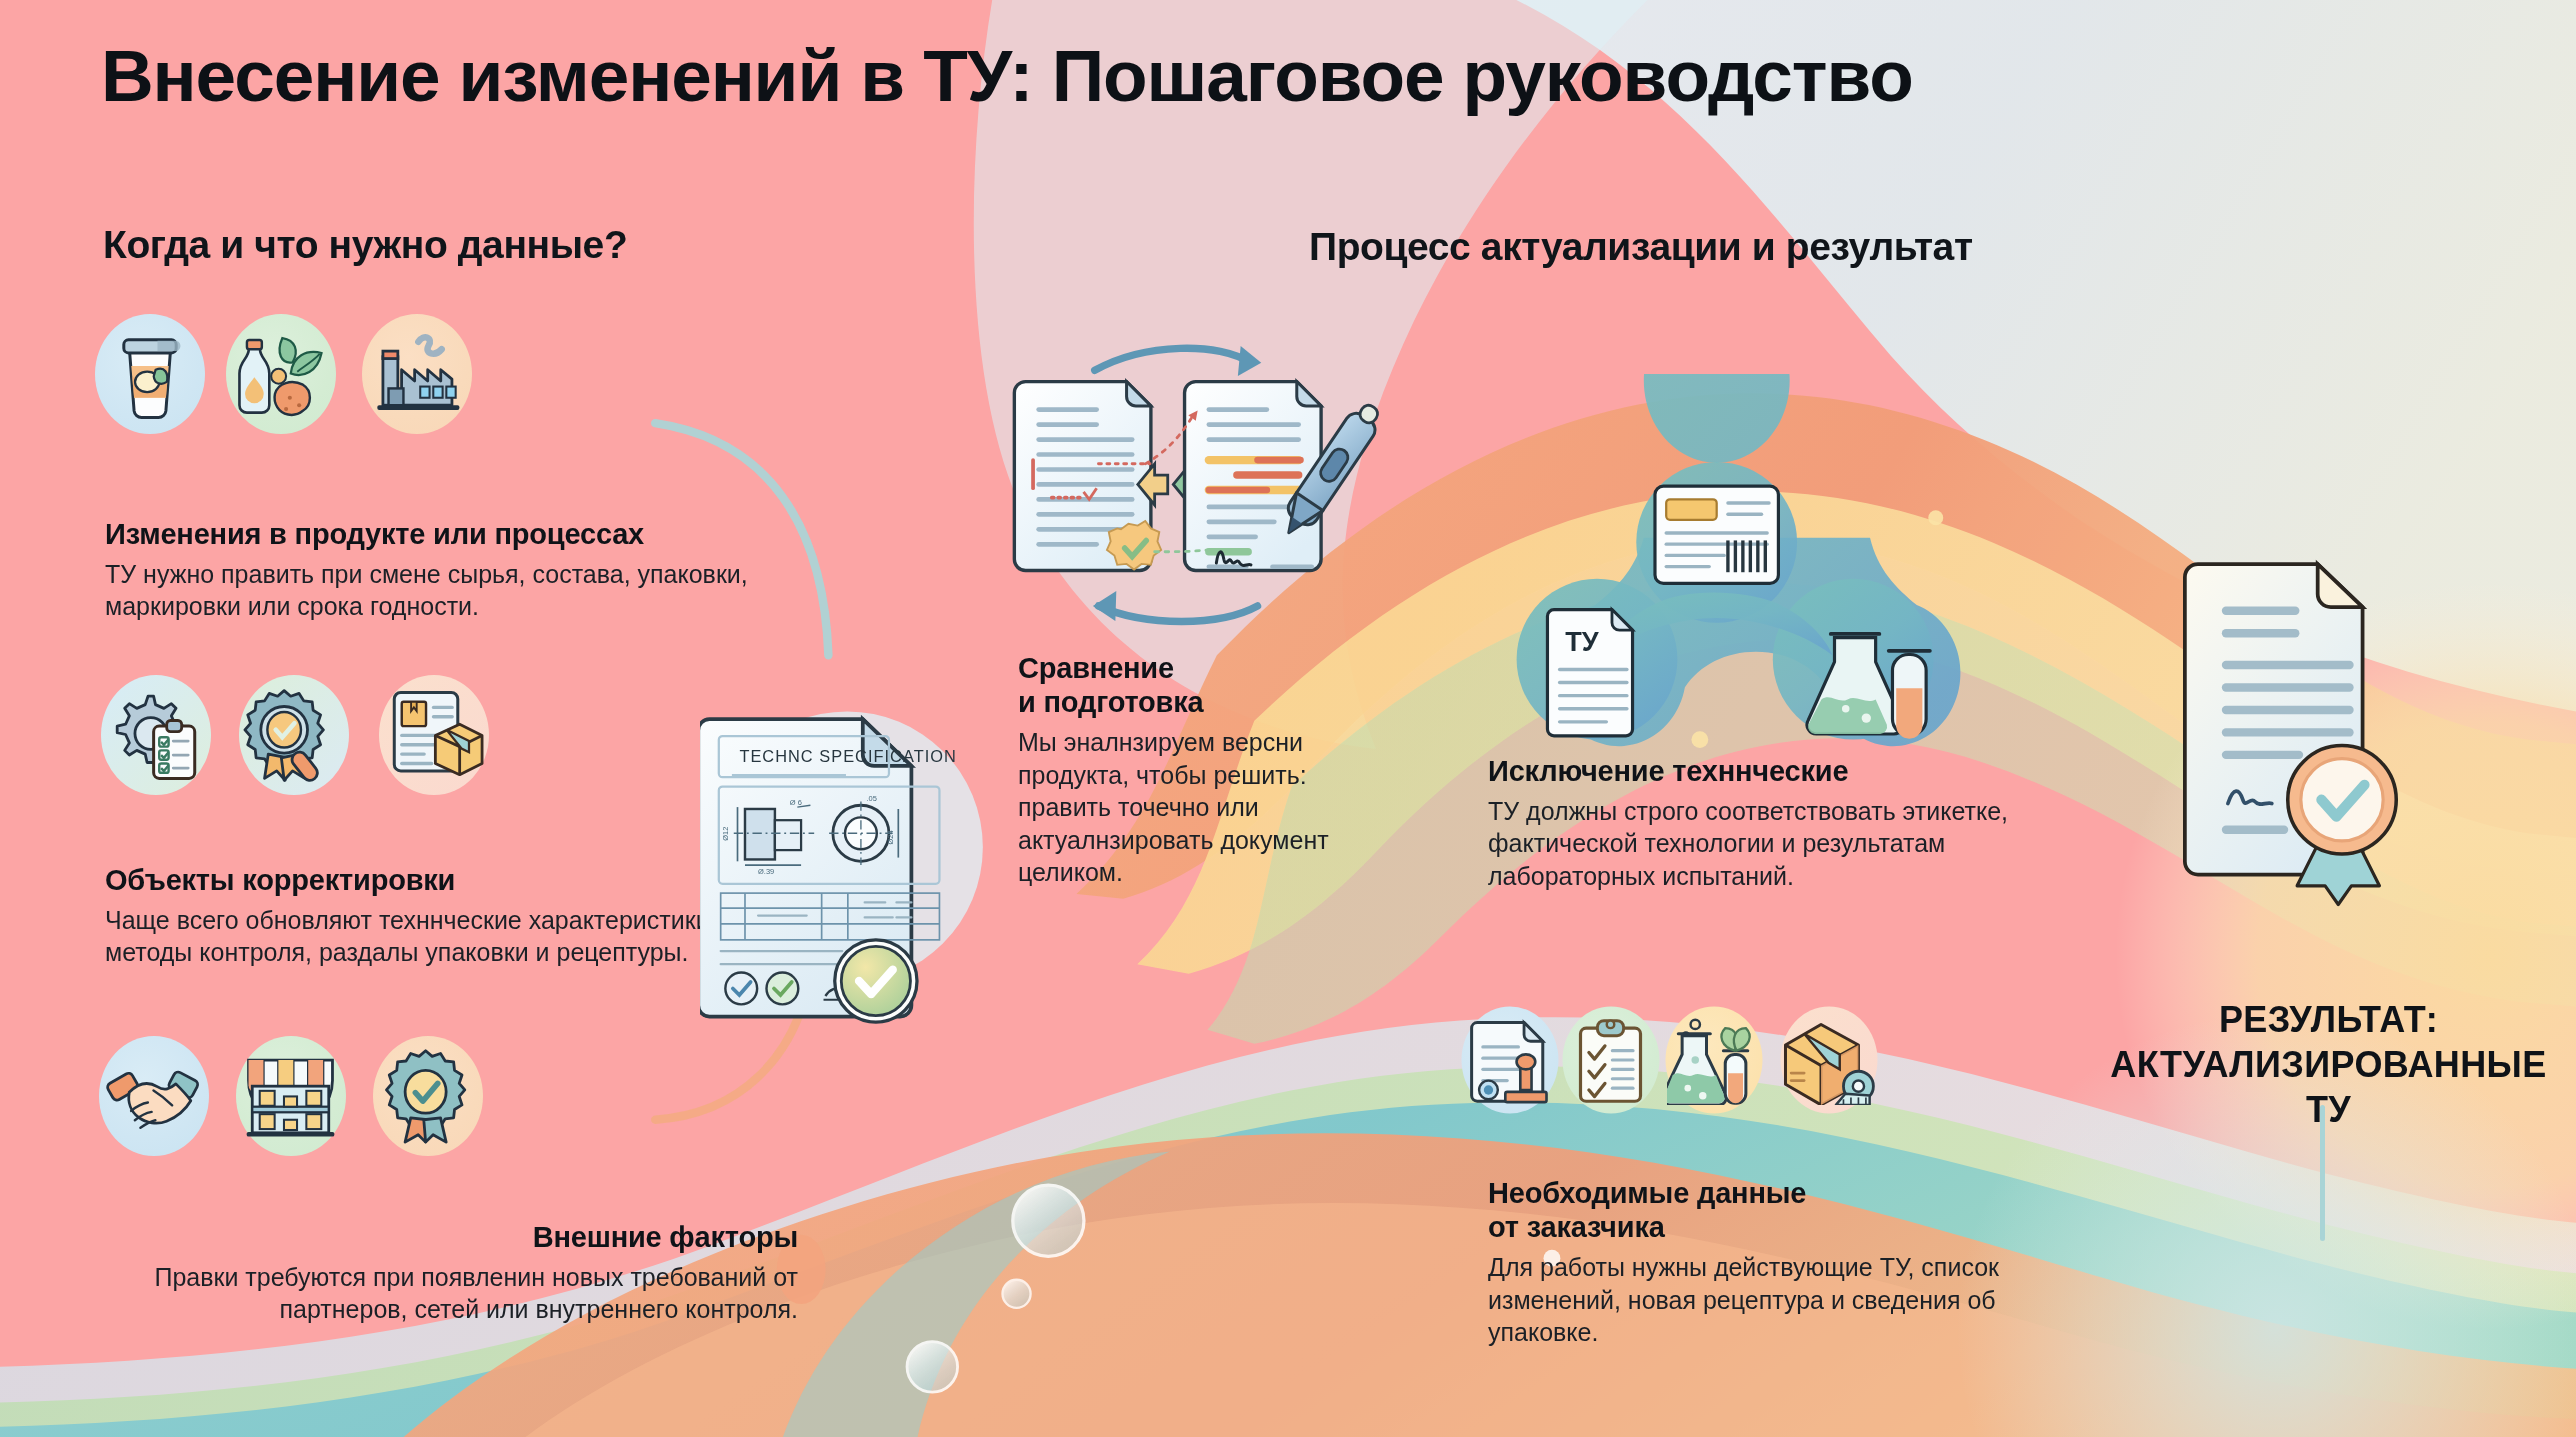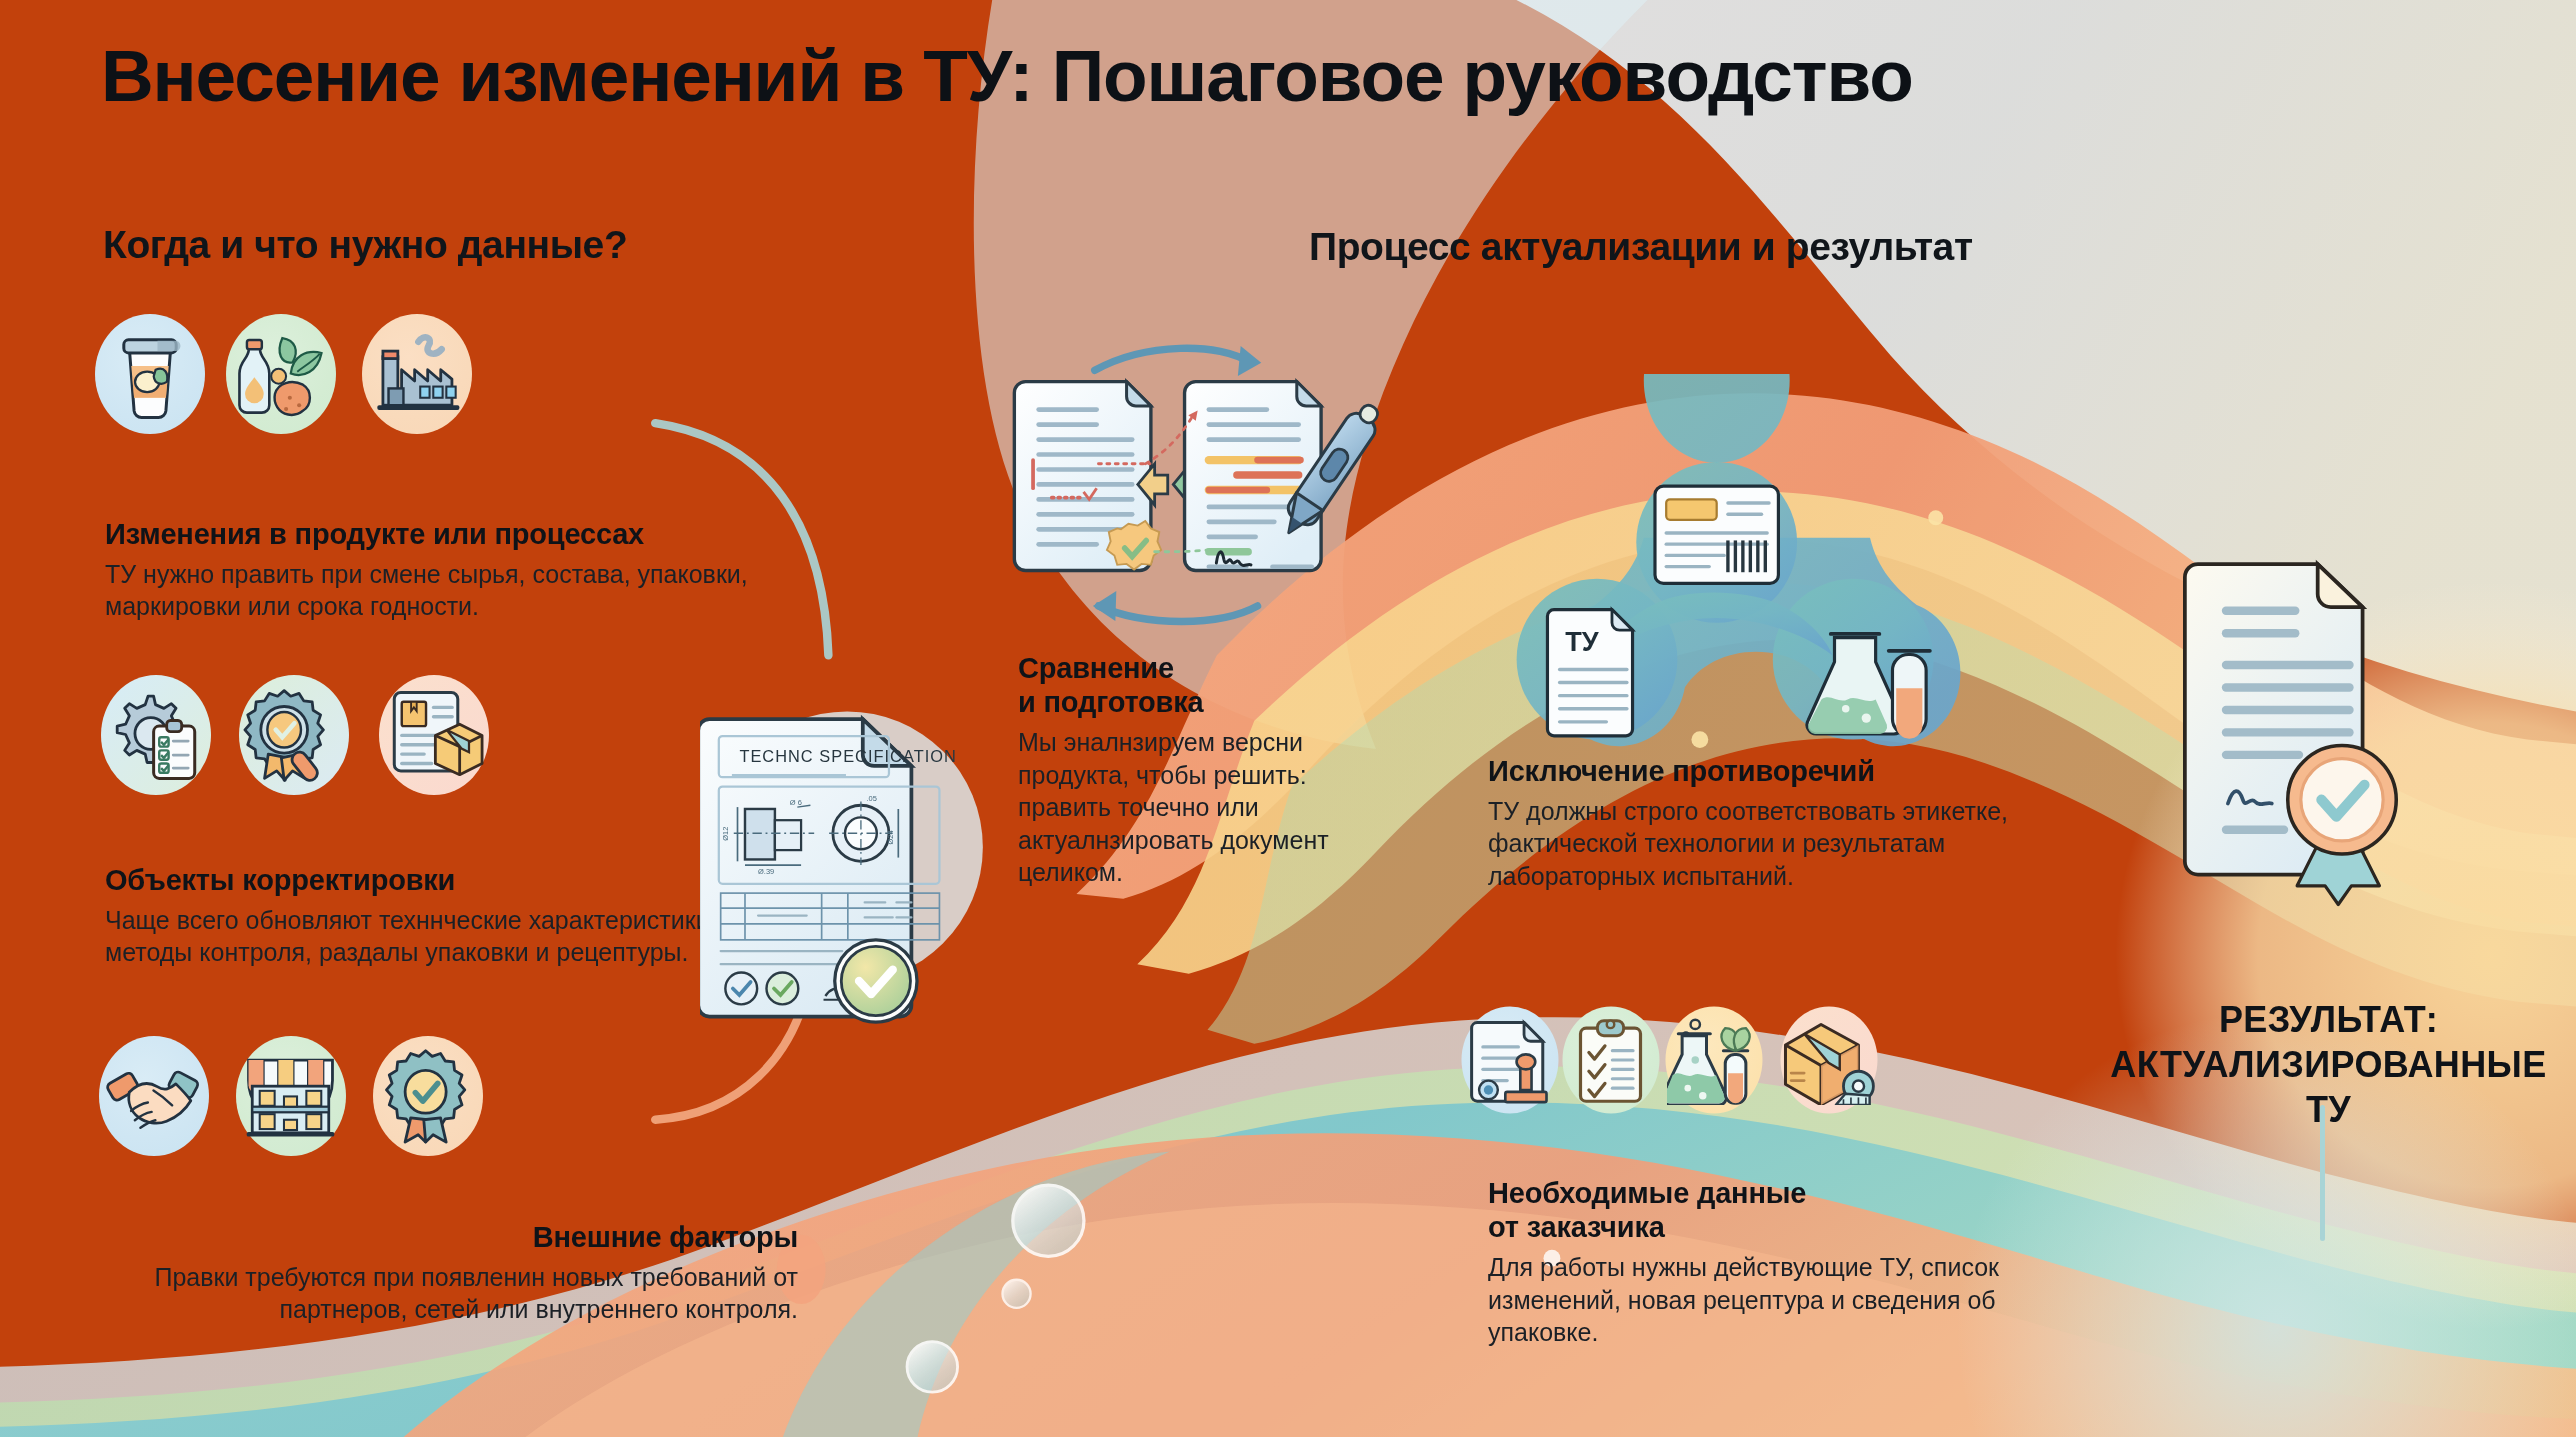--- a/index.html
+++ b/index.html
@@ -2,21 +2,21 @@
 <html lang="ru" style="font-size:15px"><head>
 <meta charset="utf-8">
 <style>
   html,body{margin:0;padding:0;}
   body{
     width:2576px;height:1438px;overflow:hidden;
     font-family:"Liberation Sans","DejaVu Sans",sans-serif;
     background:#ffffff;color:#14181c;
     -webkit-font-smoothing:antialiased;
   }
-  #stage{position:relative;width:2576px;height:1438px;overflow:hidden;background:#c2410c;}
+  #stage{position:relative;width:2576px;height:1438px;overflow:hidden;background:#fca5a5;}
 
   
   #bgart{position:absolute;inset:0;width:2576px;height:1438px;z-index:0;}
 
   
   .ttl{
     position:absolute;left:101px;top:37px;
     font-size:73px;line-height:1.06;font-weight:bold;
     letter-spacing:-1.1px;color:#0d1116;white-space:nowrap;
   }
@@ -532,21 +532,21 @@
       <path d="M396,278 h52" stroke="#1f2e38" stroke-width="4" stroke-linecap="round"></path>
       <rect x="462" y="300" width="36" height="86" rx="17" fill="#eef6f8" stroke="#1f2e38" stroke-width="3.4"></rect>
       <path d="M466,336 h28 v40 a14,14 0 0 1 -28,0 Z" fill="#f2a87c"></path>
       <path d="M458,296 h44" stroke="#1f2e38" stroke-width="4" stroke-linecap="round"></path>
       <circle cx="412" cy="358" r="4" fill="#ffffff" opacity="0.8"></circle>
       <circle cx="434" cy="368" r="5" fill="#ffffff" opacity="0.8"></circle>
     </svg>
   </div>
 
   <div class="block" style="left:1488px;top:754px;width:599px;">
-    <div class="bt">Исключение противоречий</div>
+    <div class="bt">Исключение техннческие</div>
     <div class="bd" style="width:562px;">ТУ должны строго соответствовать этикетке, фактической технологии и результатам лабораторных испытаний.</div>
   </div>
 
   <div class="icnrow" style="left:1466px;top:1015px;gap:17px;">
     <div class="ibub bub-sm bub-blue">
       <svg width="88" height="90" viewBox="0 0 94 96">
         <path d="M12,8 h50 l20,20 v58 a6,6 0 0 1 -6,6 h-64 a6,6 0 0 1 -6,-6 v-72 a6,6 0 0 1 6,-6 Z" fill="#f6fafc" stroke="#2b3b46" stroke-width="3.2"></path>
         <path d="M62,8 v13 a7,7 0 0 0 7,7 h13 Z" fill="#dbeaf3" stroke="#2b3b46" stroke-width="3"></path>
         <g stroke="#9ab4c2" stroke-width="3.4" stroke-linecap="round">
           <path d="M18,34 h38"></path>

